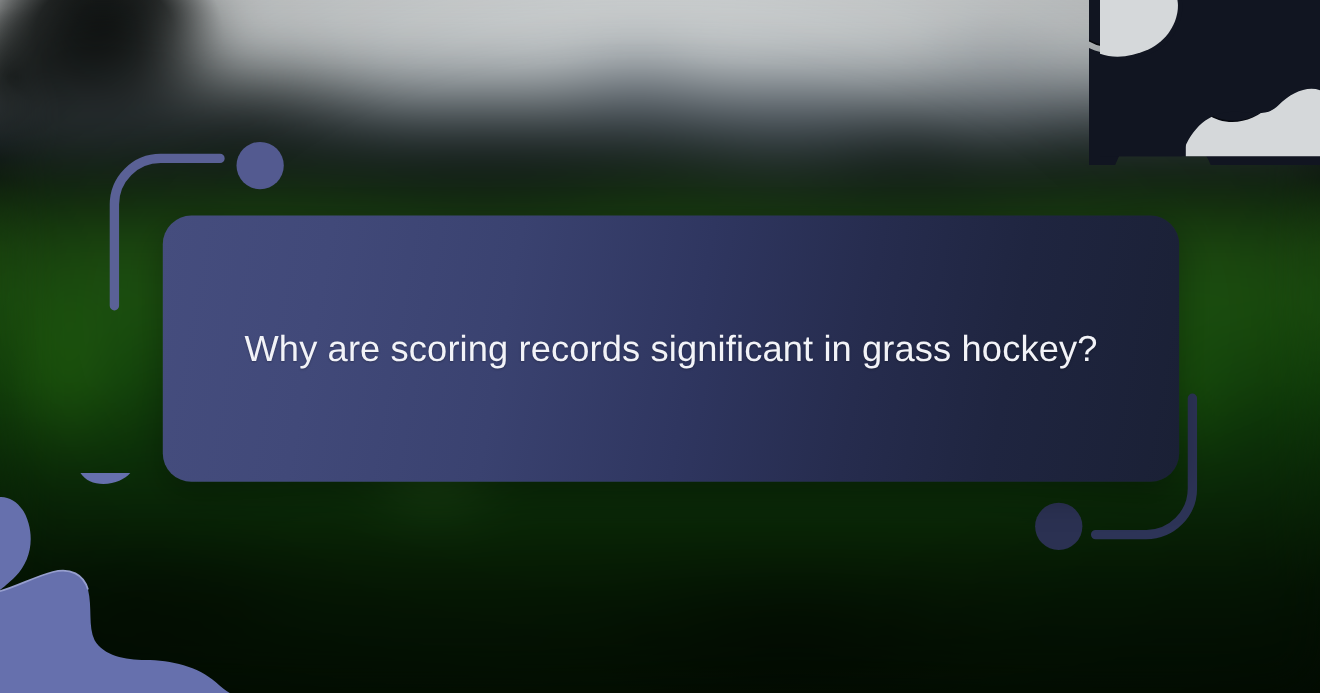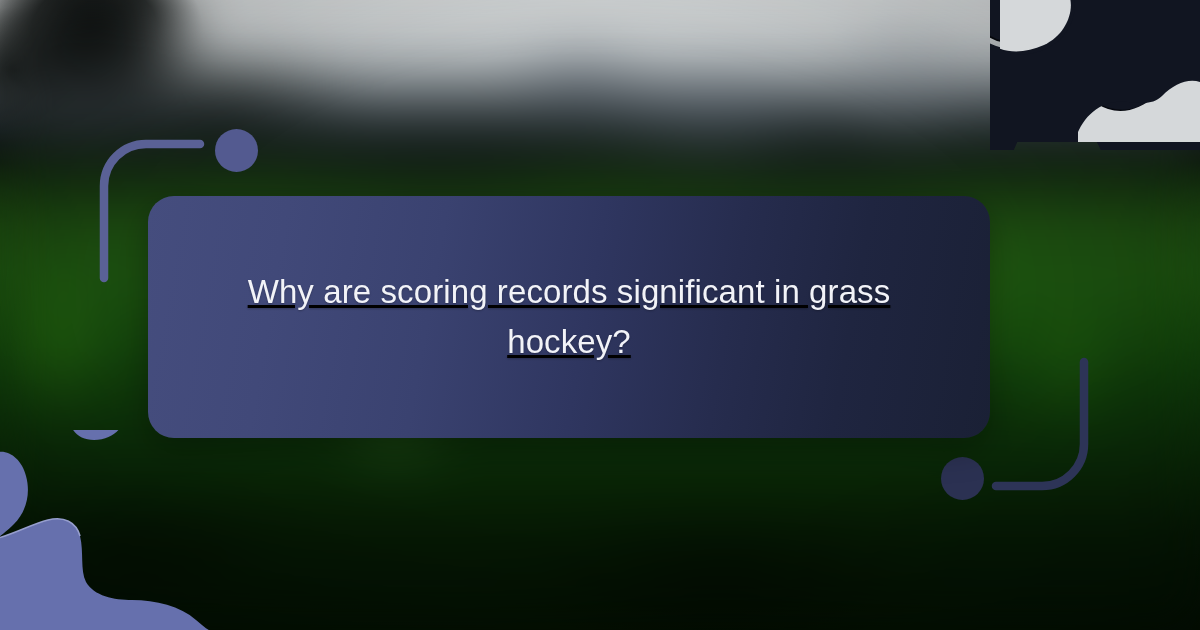--- a/index.html
+++ b/index.html
@@ -136,38 +136,37 @@
     width: 43px;
     height: 43px;
     background: #2b3152;
   }
 
   
   .card {
     position: absolute;
     left: 148px;
     top: 196px;
-    width: 842px;
+    width: 924px;
     height: 242px;
     border-radius: 26px;
     background: linear-gradient(100deg,
         #454d7e 0%,
         #414979 16%,
         #3a4270 34%,
         #2f3660 52%,
         #262c4e 68%,
         #1f2540 82%,
         #1a2035 100%);
     box-shadow: 0 10px 34px rgba(0,0,0,0.33);
     display: flex;
     align-items: center;
     justify-content: center;
     box-sizing: border-box;
     padding: 18px 72px;
-    text-decoration: underline;
   }
   .card-text {
     margin: 0;
     width: 100%;
     text-align: center;
     color: #f2f3f8;
     font-size: 33px;
     line-height: 1.52;
     font-weight: 400;
     letter-spacing: 0.1px;

